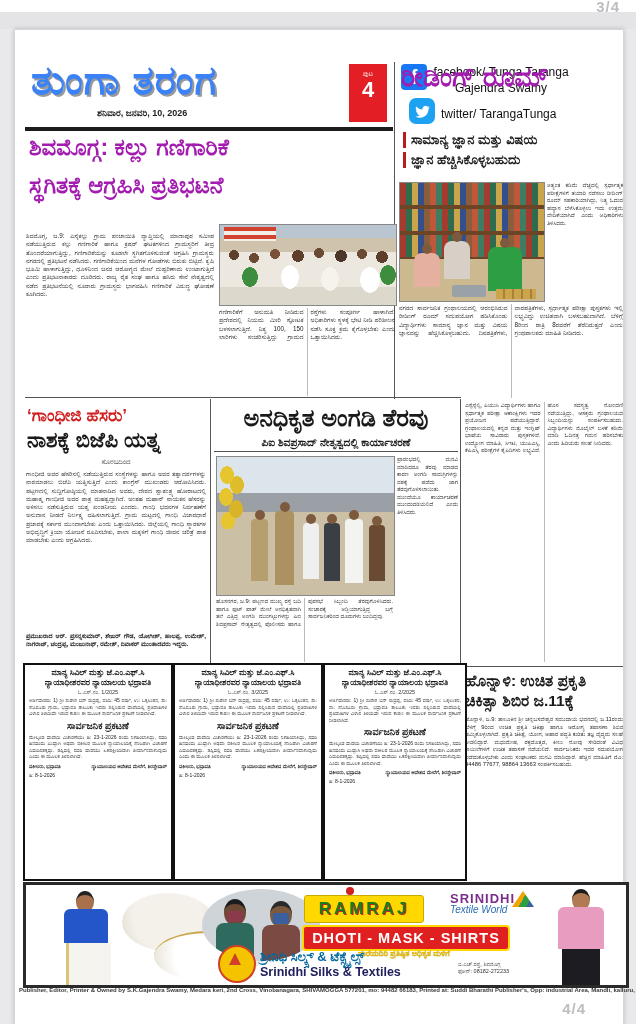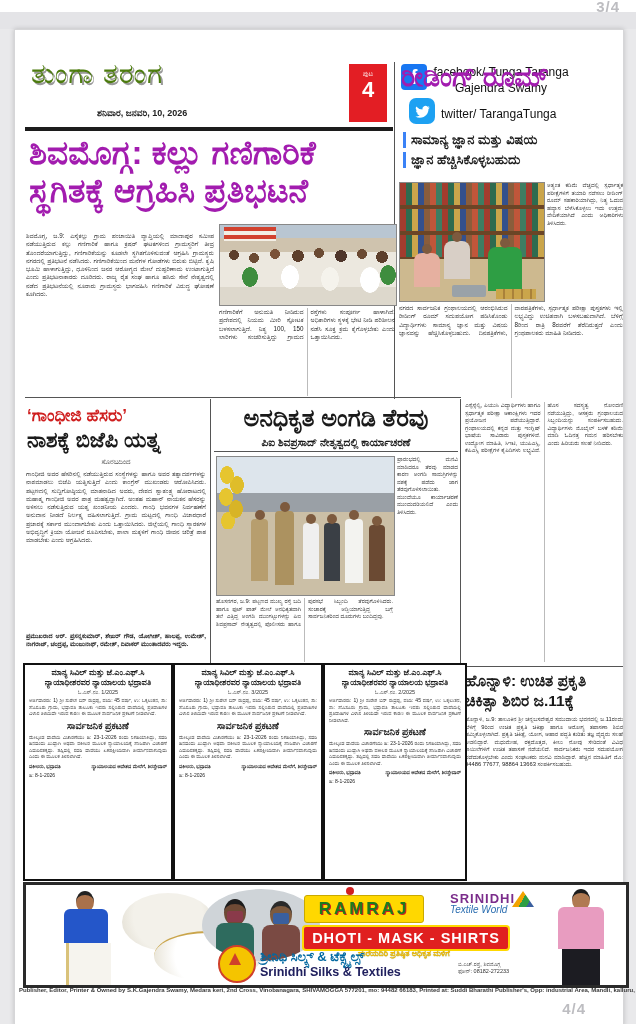--- a/index.html
+++ b/index.html
@@ -3,35 +3,35 @@
 <meta charset="utf-8">
 <style>
   html,body{margin:0;padding:0}
   body{width:636px;height:1024px;position:relative;overflow:hidden;
        background:#e9e9eb;font-family:"Liberation Sans",sans-serif;color:#1a1a1a}
   .abs{position:absolute}
   .sheet{left:14px;top:29px;width:608px;height:995px;background:#fff;
          border:1px solid #d6d6d8;box-shadow:0 0 5px rgba(0,0,0,.18)}
   .pageind{font-size:15px;color:#bdbdc1;font-weight:bold;letter-spacing:1px}
   
-  .mast-title{font-size:28px;font-weight:400;color:#4d7c0f;white-space:nowrap;
+  .mast-title{font-size:40px;font-weight:700;color:#3b82f6;white-space:nowrap;
               text-shadow:2px 2px 0 #9a9a9a;letter-spacing:1px}
   .mast-date{font-size:9px;font-weight:bold;color:#222}
   .pagebox{background:#e31e24;color:#fff;text-align:center}
   .pagebox .lbl{font-size:7px;line-height:9px;display:block;margin-top:5px}
   .pagebox .num{font-size:22px;font-weight:bold;line-height:24px;display:block}
   .social-ico{width:26px;height:26px;border-radius:4px;display:flex;
               align-items:center;justify-content:center;color:#fff;font-weight:bold}
   .social-txt{font-size:12px;font-weight:normal;line-height:16px;text-align:center;color:#111}
   .rule{background:#1c1c1c}
   
   .hl{font-weight:800;color:#a21caf;white-space:nowrap}
-  .hl-main{font-size:33px;letter-spacing:0}
+  .hl-main{font-size:23px;letter-spacing:0}
   .hl-rr{font-size:27px}
-  .subbar{border-left:3px solid #3b82f6;padding-left:5px;font-weight:bold;font-size:13px;white-space:nowrap}
+  .subbar{border-left:3px solid #b91c1c;padding-left:5px;font-weight:bold;font-size:13px;white-space:nowrap}
   .hl-red{font-size:17px;font-weight:800;color:#cf1f1f;white-space:nowrap}
   .hl-g2{font-size:21px;font-weight:700;white-space:nowrap}
   .hl-shop{font-size:24px;font-weight:800;text-align:center;white-space:nowrap}
   .sub-shop{font-size:10.5px;font-weight:bold;text-align:center}
   .hl-hon{font-size:15.5px;font-weight:800;white-space:nowrap}
   
   .bt{font-size:6.3px;line-height:1.32;text-align:justify;color:#222;overflow:hidden}
   .bt2{font-size:5.8px;line-height:1.3;text-align:justify;color:#222;overflow:hidden}
   .byline{font-size:7px;text-align:center;color:#333}
   .names{font-weight:bold}

